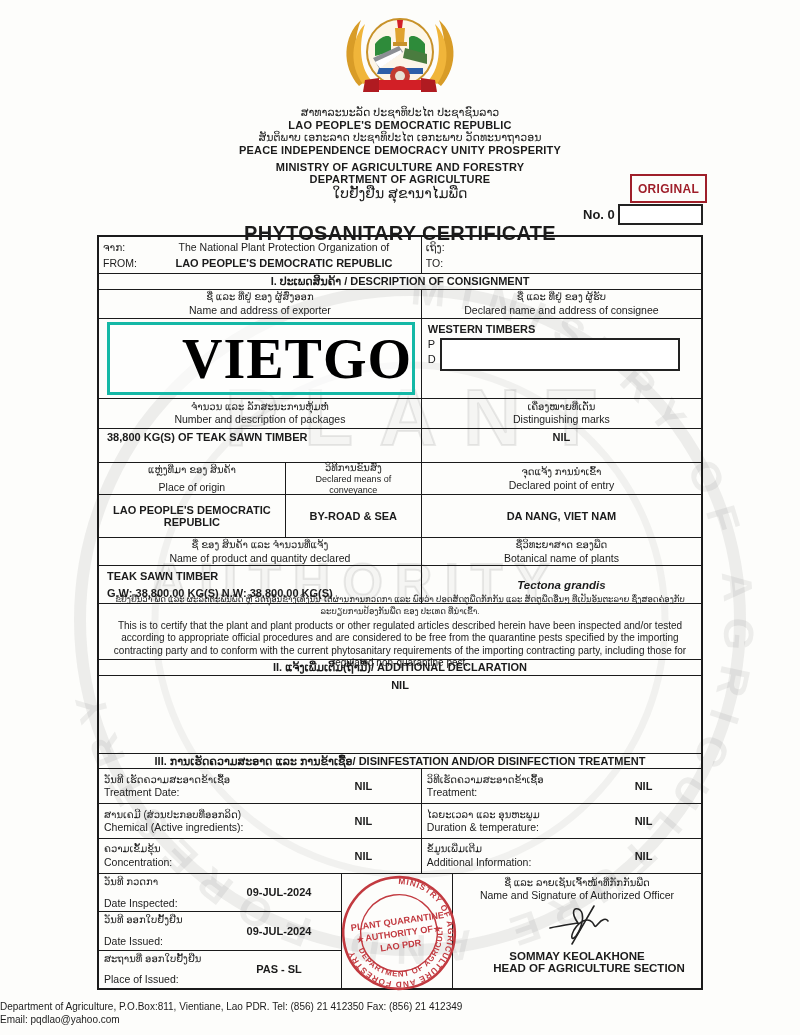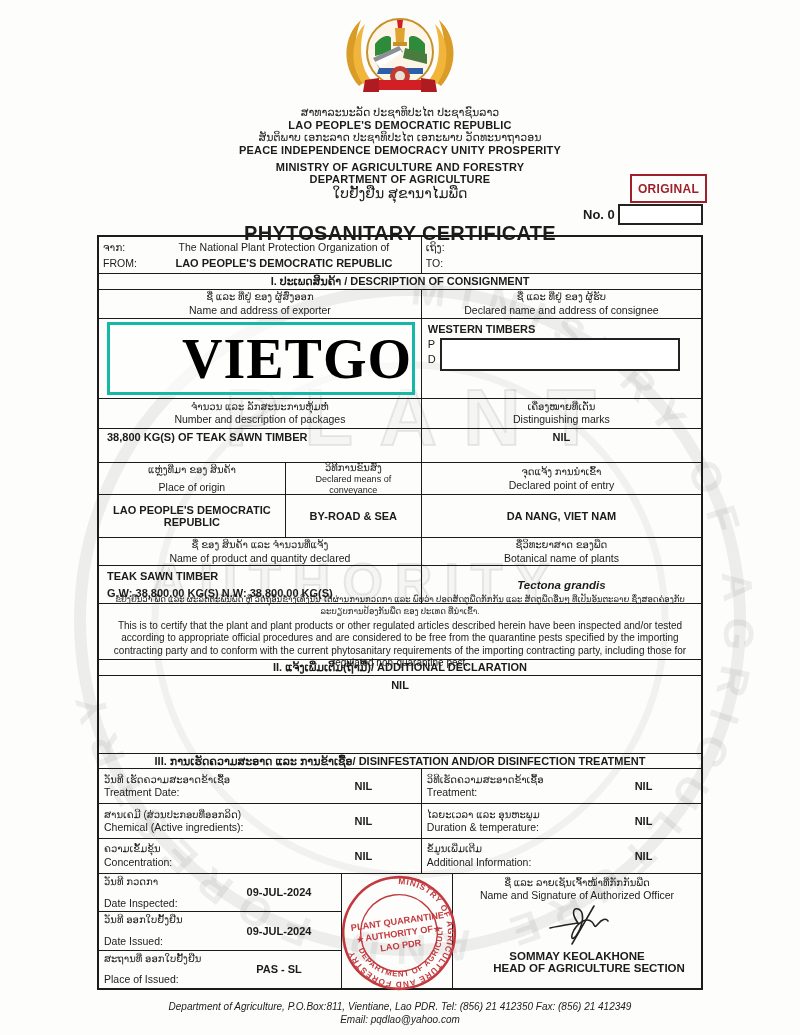--- a/index.html
+++ b/index.html
@@ -86,21 +86,21 @@
   .issue-lbl { width:118px; display:flex; flex-direction:column; justify-content:space-between; padding:2px 5px; }
   .issue-val { flex:1; display:flex; align-items:center; justify-content:center; }
   .stamp-zone { width:110px; }
   .officer-col { flex:1; border-left:1px solid #1b1b1b; display:flex; flex-direction:column; align-items:center; padding:3px 4px;text-align:right; }
   .officer-name { font-weight:bold; font-size:11.5px; margin-top:2px; }
   .officer-title { font-weight:bold; font-size:11.5px;margin-left:24px; }
 
   .stamp { position:absolute; left:338px; top:872px; z-index:3; transform:rotate(-8deg); }
 
   
-  .footer { position:absolute; left:0; top:1000px; width:100%; text-align:center; font-size:10px; line-height:1.3; z-index:1;font-style:italic; }
+  .footer { position:absolute; left:0; top:1000px; width:100%; font-size:10px; line-height:1.3; z-index:1; }
 </style>
 </head>
 <body>
 
 <div class="page">
 
   <div class="wm">
     <svg class="wm-ring" width="740" height="740" viewBox="0 0 740 740">
       <circle cx="380" cy="370" r="330" fill="none" stroke="rgba(100,100,100,0.10)" stroke-width="12"></circle>
       <circle cx="380" cy="370" r="255" fill="none" stroke="rgba(100,100,100,0.08)" stroke-width="7"></circle>

